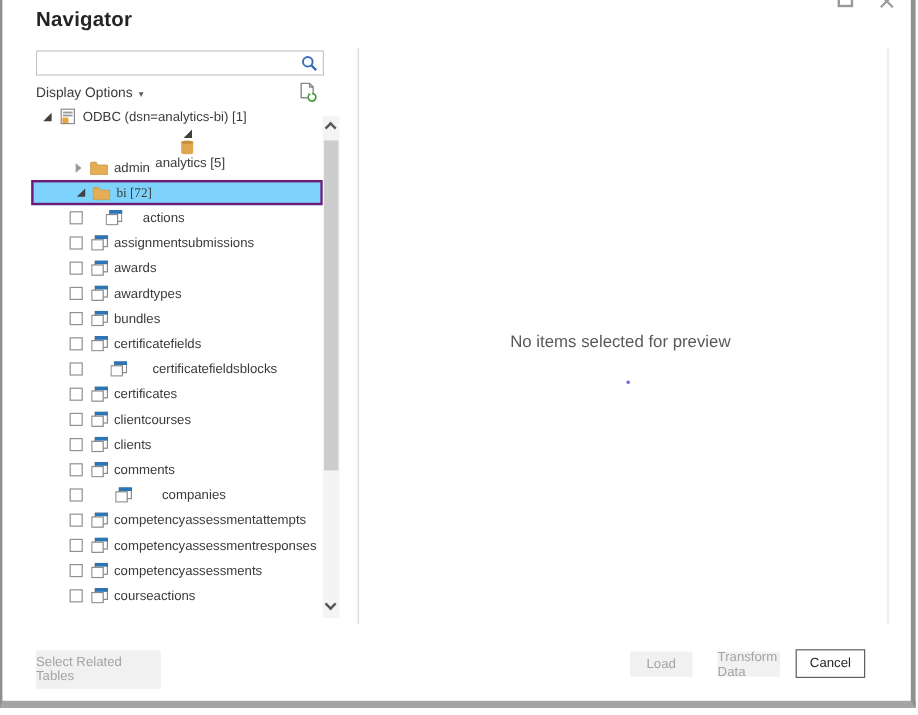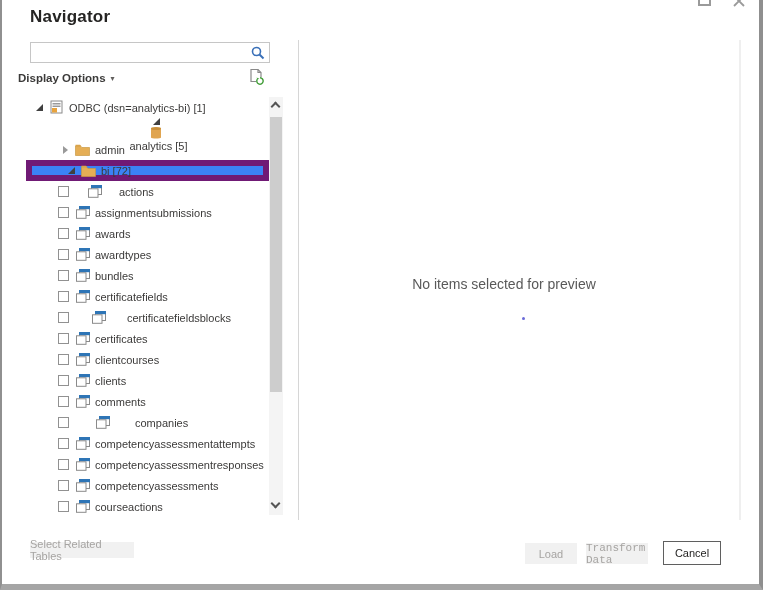--- a/index.html
+++ b/index.html
@@ -16,57 +16,57 @@
   #close-btn { position:absolute; left:42px; top:-6px; width:14px; height:14px; }
 
   #title { position:absolute; left:28px; top:7px; font-size:17px; font-weight:bold; color:#252423; letter-spacing:0.2px; }
 
   
   #searchbox { position:absolute; left:28px; top:42px; width:240px; height:21px; border:1px solid #c6c6c6; background:#fff; display:flex; align-items:center; }
   #searchbox input { flex:1; border:none; outline:none; height:17px; font-size:11px; padding:0 4px; font-family:inherit; }
   #search-ic { width:16px; height:16px; margin-right:3px; flex:0 0 auto; }
 
   
-  #dispopts { position:absolute; left:16px; top:70px; height:16px; display:flex; align-items:center; cursor:default;font-weight:bold; }
+  #dispopts { position:absolute; left:28px; top:70px; height:16px; display:flex; align-items:center; cursor:default; }
   #dispopts .lbl { font-size:11.5px; color:#3b3a39; }
   #dispopts .caret { font-size:8px; color:#605e5c; margin-left:5px; }
   #refresh-ic { position:absolute; left:246px; top:68px; width:17px; height:18px; }
 
   
   #divider { position:absolute; left:296px; top:40px; width:1px; height:480px; background:#d6d6d6; }
   #rightline { position:absolute; left:737px; top:40px; width:2px; height:480px; background:#efefef; }
 
   
-  #tree { position:absolute; left:24px; top:97px; width:243px; }
+  #tree { position:absolute; left:24px; top:87px; width:243px; }
   .row { height:21px; display:flex; align-items:center; position:relative; }
-  .row.selected { background:#3b82f6; border:6px solid #701a75; }
+  .row.selected { background:#7dd3fc; border:2px solid #701a75;font-family:Liberation Serif, serif; }
   .row .label { font-size:11px; color:#3b3a39; white-space:nowrap; }
   .twisty { width:10px; margin-right:5px; display:flex; justify-content:center; flex:0 0 auto; }
   .tri-exp { width:0; height:0; border-left:7px solid transparent; border-bottom:7px solid #404040; }
   .tri-col { width:0; height:0; border-top:4px solid transparent; border-bottom:4px solid transparent; border-left:5px solid #9a9a9a; }
   .nodeicon { width:15px; height:15px; margin-right:5px; flex:0 0 auto; display:flex; align-items:center; justify-content:center; }
   .checkbox { width:11px; height:11px; border:1px solid #919191; background:#fff; margin-right:6px; flex:0 0 auto; }
 
   
   #scrollbar { position:absolute; left:267px; top:97px; width:14px; height:418px; background:#f4f4f4; }
   #sb-thumb { position:absolute; left:1px; top:20px; width:12px; height:275px; background:#cdcdcd; }
   .chev { width:7px; height:7px; border:solid #555; border-width:2px 2px 0 0; position:absolute; left:3px; }
   .chev.up { transform:rotate(-45deg); top:6px; }
   .chev.down { transform:rotate(135deg); top:403px; }
 
   
-  #preview-msg { position:absolute; left:282px; top:276px; width:440px; text-align:center; font-size:14px; color:#595959; }
+  #preview-msg { position:absolute; left:295px; top:276px; width:440px; text-align:center; font-size:14px; color:#595959; }
   #preview-dot { position:absolute; left:520px; top:317px; width:3px; height:3px; border-radius:50%; background:#6a6ad8; }
 
   
   .btn { position:absolute; font-size:11px; display:flex; align-items:center; justify-content:center; cursor:default; font-family:inherit; }
   .btn.disabled { background:#f1f1f1; color:#a6a4a2; border:none; }
-  #btn-select-related { left:28px; top:542px; width:104px; height:16px; }
+  #btn-select-related { left:28px; top:542px; width:104px; height:32px; }
   #btn-load { left:523px; top:543px; width:52px; height:21px; }
-  #btn-transform { left:584px; top:543px; width:62px; height:21px;font-family:Liberation Mono, monospace; }
+  #btn-transform { left:596px; top:543px; width:52px; height:21px; }
   #btn-cancel { left:661px; top:541px; width:58px; height:24px; background:#fff; border:1px solid #5f5f5f; color:#252423; }
 </style>
 </head>
 <body>
 
 <div id="window">
 
   <div id="winctrl">
     <div id="max-btn"></div>
     <svg id="close-btn" viewBox="0 0 14 14">

